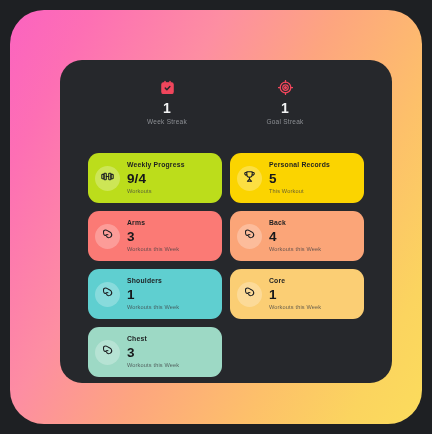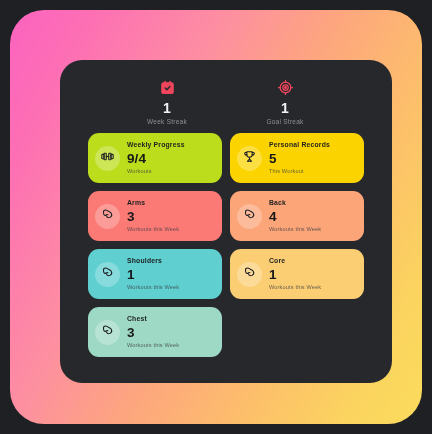--- a/index.html
+++ b/index.html
@@ -74,21 +74,21 @@
     margin-top: 3px;
     letter-spacing: 0.25px;
     white-space: nowrap;
   }
 
   
   .cards-grid {
     display: flex;
     flex-wrap: wrap;
     gap: 8px;
-    margin-top: 8px;
+    margin-top: 28px;
   }
   .stat-card {
     width: 134px;
     height: 50px;
     border-radius: 11px;
     box-sizing: border-box;
     display: flex;
     align-items: center;
     padding: 0 8px 0 7px;
     position: relative;

